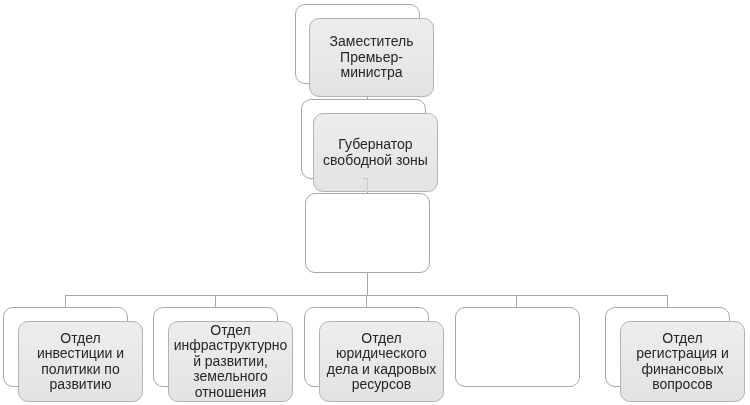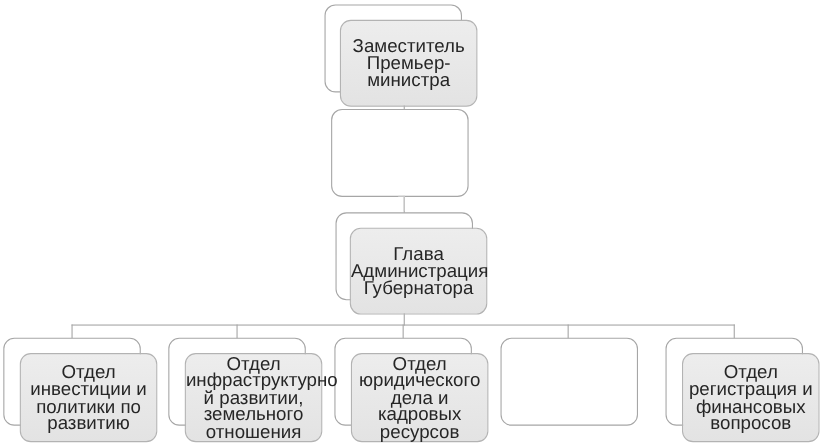--- a/index.html
+++ b/index.html
@@ -53,21 +53,21 @@
     z-index: 2;
     display: flex;
     align-items: center;
     justify-content: center;
   }
   .front.small { height: 77px; }
   .node-text {
     display: block;
     width: 100%;
     text-align: center;
-    font-size: 17px;
+    font-size: 14px;
     line-height: 15.5px;
     color: #262626;
     white-space: pre-line;
   }
 
   
   #b-n1 { left: 295px; top: 4px;   } #f-n1 { left: 309px; top: 18px;  }
   #b-n2 { left: 301px; top: 99px;  } #f-n2 { left: 313px; top: 113px; }
   #b-n3 { left: 305px; top: 193px; } #f-n3 { left: 318px; top: 207px; }
   #b-na { left: 3px;   top: 307px; } #f-na { left: 18px;  top: 321px; }
@@ -92,27 +92,26 @@
   <div class="line" id="l-notch-v"></div>
 
   <div class="back" id="b-n1"></div>
   <div class="front small" id="f-n1">
     <span class="node-text">Заместитель
 Премьер-
 министра</span>
   </div>
 
   <div class="back" id="b-n2"></div>
+  <div class="front small" id="f-n2">
+    <span class="node-text">Губернатор
+свободной зоны</span>
+  </div>
 
   <div class="back" id="b-n3"></div>
-  <div class="front small" id="f-n3">
-    <span class="node-text">Глава
-Администрация
-Губернатора</span>
-  </div>
 
   <div class="back" id="b-na"></div>
   <div class="front" id="f-na">
     <span class="node-text">Отдел
 инвестиции и
 политики по
 развитию</span>
   </div>
 
   <div class="back" id="b-nb"></div>

